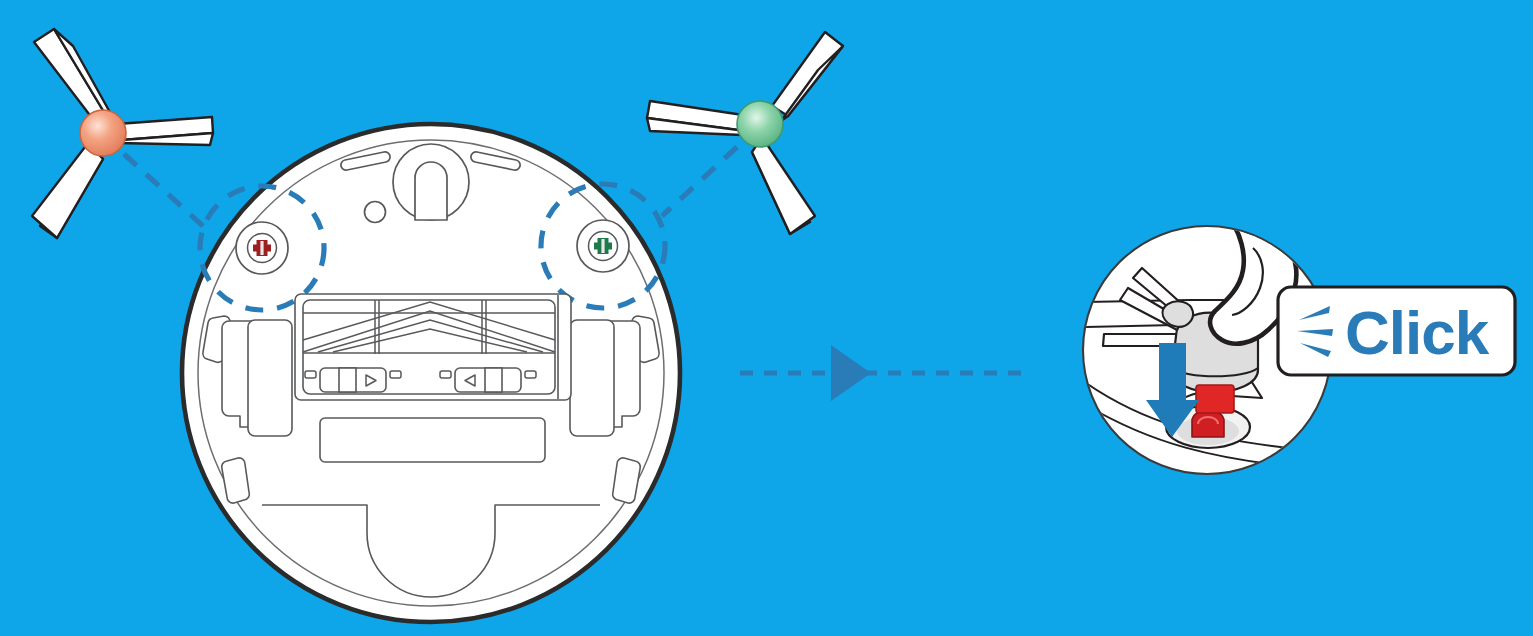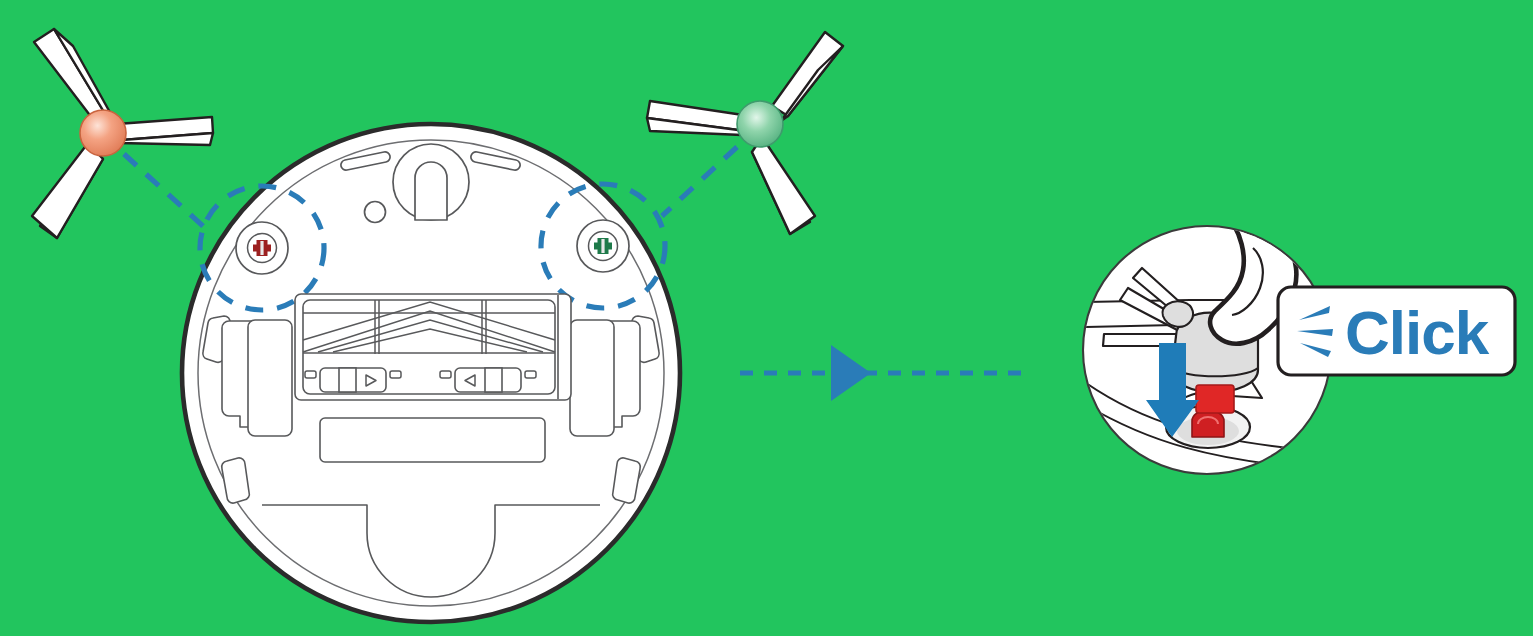--- a/index.html
+++ b/index.html
@@ -8,21 +8,21 @@
     padding: 0;
     background: #ffffff;
   }
   body {
     font-family: "Liberation Sans", sans-serif;
   }
   #stage {
     position: relative;
     width: 1533px;
     height: 636px;
-    background: #22c55e;
+    background: #0ea5e9;
     overflow: hidden;
   }
   #stage > svg {
     position: absolute;
     top: 0;
     left: 0;
     display: block;
   }
   .click-text {
     font-family: "Liberation Sans", sans-serif;

